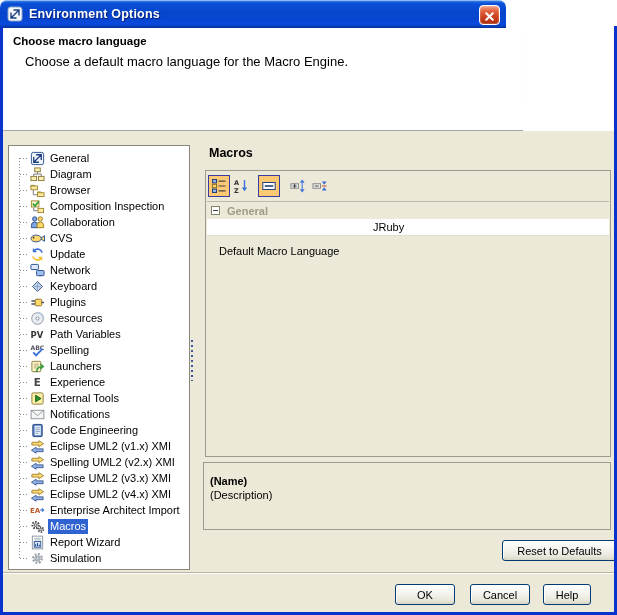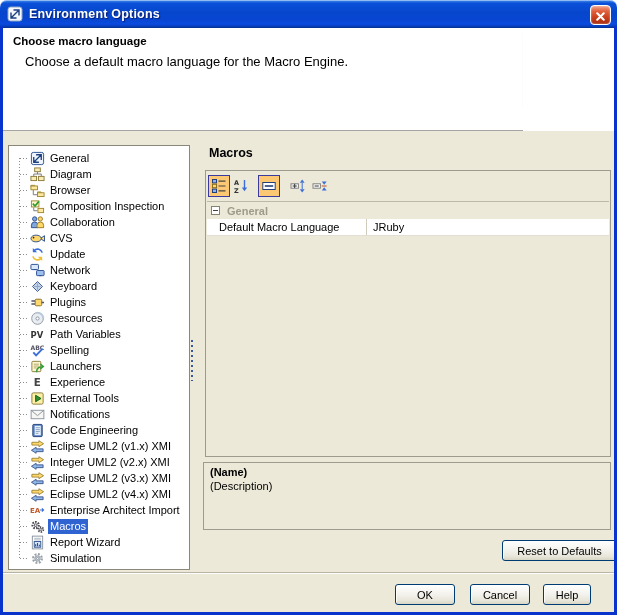--- a/index.html
+++ b/index.html
@@ -4,21 +4,21 @@
 <style>
   html,body{margin:0;padding:0;background:#fff;}
   *{box-sizing:border-box;}
   .window{
     position:relative;width:617px;height:615px;overflow:hidden;
     font-family:"Liberation Sans","DejaVu Sans",sans-serif;font-size:11px;color:#000;
     background:#fff;
   }
   
   .titlebar{
-    position:absolute;left:0;top:0;width:617px;height:28px;
+    position:absolute;left:0;top:0;width:506px;height:28px;
     border-radius:7px 7px 0 0;
     background:linear-gradient(180deg,#5a96ee 0%,#2b74e2 5%,#0a50d8 12%,#0646cc 45%,#0846d2 72%,#0a4adf 86%,#063bb0 96%,#052d86 100%);
     box-shadow:inset 0 1px 0 rgba(255,255,255,.4);
   }
   .app-icon{position:absolute;left:7px;top:6px;width:16px;height:16px;}
   .app-icon svg{width:16px;height:16px;display:block;}
   .title{
     position:absolute;left:29px;top:0;line-height:28px;
     color:#fff;font-size:12.5px;font-weight:bold;letter-spacing:.2px;
     text-shadow:1px 1px 1px rgba(0,0,60,.6);
@@ -83,24 +83,24 @@
   }
   .tb-btn.active{background:var(--toolbar-active-bg,#fcc873);border:1px solid var(--toolbar-active-border,#3b3b9d);}
   .tb-btn svg{width:16px;height:16px;display:block;}
   .tb-b1{margin-left:2px;} .tb-b3{margin-left:6px;} .tb-b4{margin-left:7px;}
   .grid{position:absolute;left:1px;right:1px;top:30px;border-top:1px solid #bcb9aa;}
   .cat-row{height:17px;display:flex;align-items:center;}
   .collapse-glyph{width:9px;height:9px;border:1px solid #848270;background:#fff;margin-left:4px;position:relative;flex:none;}
   .collapse-glyph::after{content:"";position:absolute;left:1px;top:3px;width:5px;height:1px;background:#444;}
   .cat-label{margin-left:7px;font-weight:bold;color:#9e9b88;}
   .prop-row{height:17px;display:flex;background:#fff;border-bottom:1px solid #e2dfd2;}
-  .pr-name{width:160px;padding-left:12px;line-height:16px;border-right:1px solid #cfccbd;}
+  .pr-name{width:160px;padding-left:12px;line-height:16px;border-right:1px solid #cfccbd;margin-top:24px;}
   .pr-value{flex:1;padding-left:6px;line-height:16px;}
   
-  .desc-box{position:absolute;left:203px;top:462px;width:408px;height:68px;border:1px solid #9d9b8d;padding:3px 6px;}
+  .desc-box{position:absolute;left:203px;top:462px;width:408px;height:68px;border:1px solid #9d9b8d;padding:12px 6px;}
   .desc-name{font-weight:bold;}
   .desc-text{margin-top:2px;}
   .footer-sep{position:absolute;left:3px;top:572px;width:611px;height:1px;background:#b8b5a6;box-shadow:0 1px 0 #fff;}
   .xp-btn{
     position:absolute;height:21px;font-family:inherit;font-size:11px;color:#000;cursor:default;
     border:1px solid var(--button-border,#003c74);border-radius:3px;
     background:linear-gradient(180deg,#ffffff 0%,#f4f3ee 45%,#e9e7db 80%,#d8d5c4 100%);
     box-shadow:inset 1px 1px 0 rgba(255,255,255,.8);
   }
   .reset{left:477px;top:540px;width:115px;margin-left:25px;}
@@ -379,21 +379,21 @@
         <span class="tlabel">Eclipse UML2 (v1.x) XMI</span>
       </div>
       <div class="tree-item">
         <span class="stub"></span>
         <span class="ticon">
           <svg viewBox="0 0 16 16">
             <path d="M2 3.5 h7.5 V1.8 L14.5 5 L9.5 8.2 V6.5 H2 z" fill="#ffd86b" stroke="#8a6d20" stroke-width="0.8"></path>
             <path d="M14 10.5 H6.5 V8.8 L1.5 12 L6.5 15.2 V13.5 H14 z" fill="#8fb4e8" stroke="#23407a" stroke-width="0.8"></path>
           </svg>
         </span>
-        <span class="tlabel">Integer UML2 (v2.x) XMI</span>
+        <span class="tlabel">Spelling UML2 (v2.x) XMI</span>
       </div>
       <div class="tree-item">
         <span class="stub"></span>
         <span class="ticon">
           <svg viewBox="0 0 16 16">
             <path d="M2 3.5 h7.5 V1.8 L14.5 5 L9.5 8.2 V6.5 H2 z" fill="#ffd86b" stroke="#8a6d20" stroke-width="0.8"></path>
             <path d="M14 10.5 H6.5 V8.8 L1.5 12 L6.5 15.2 V13.5 H14 z" fill="#8fb4e8" stroke="#23407a" stroke-width="0.8"></path>
           </svg>
         </span>
         <span class="tlabel">Eclipse UML2 (v3.x) XMI</span>

